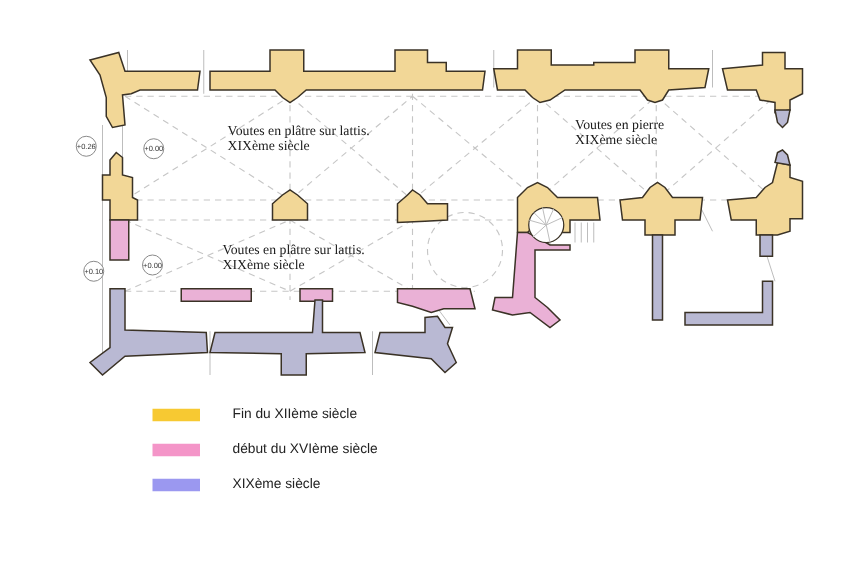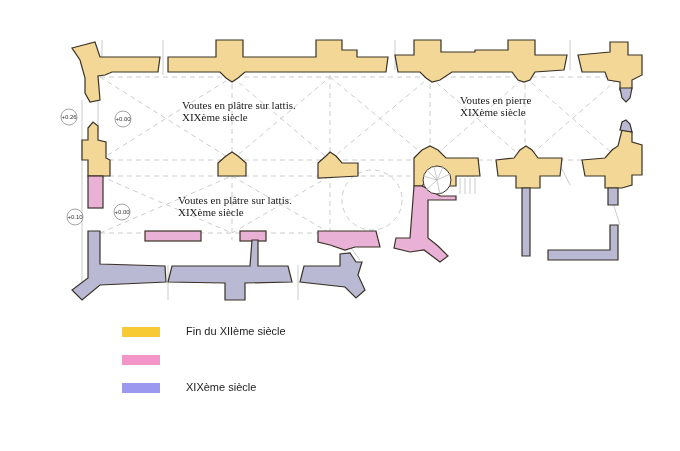--- a/index.html
+++ b/index.html
@@ -148,18 +148,19 @@
   <div>XIXème siècle</div>
 </div>
 
 <div>
   <div class="legend-item" style="top:323px;">
     <span class="swatch" style="background: rgb(247, 201, 50);"></span>
     <span class="legend-label">Fin du XIIème siècle</span>
   </div>
   <div class="legend-item" style="top:351px;">
     <span class="swatch" style="background: rgb(244, 149, 200);"></span>
+    <span class="legend-label">début du XVIème siècle</span>
   </div>
   <div class="legend-item" style="top:379px;">
     <span class="swatch" style="background: rgb(155, 152, 240);"></span>
     <span class="legend-label">XIXème siècle</span>
   </div>
 </div>
 
 </body></html>

